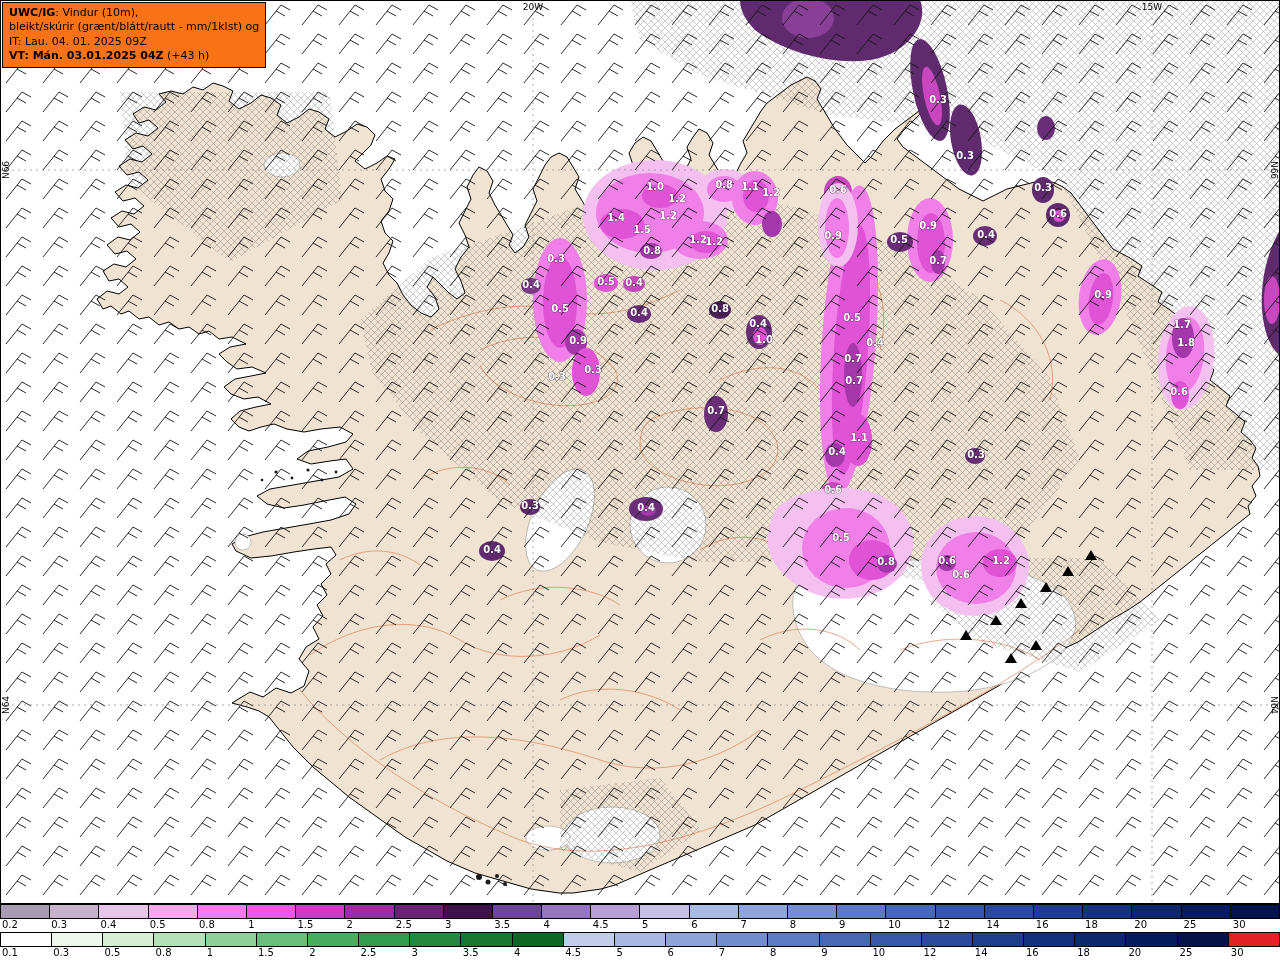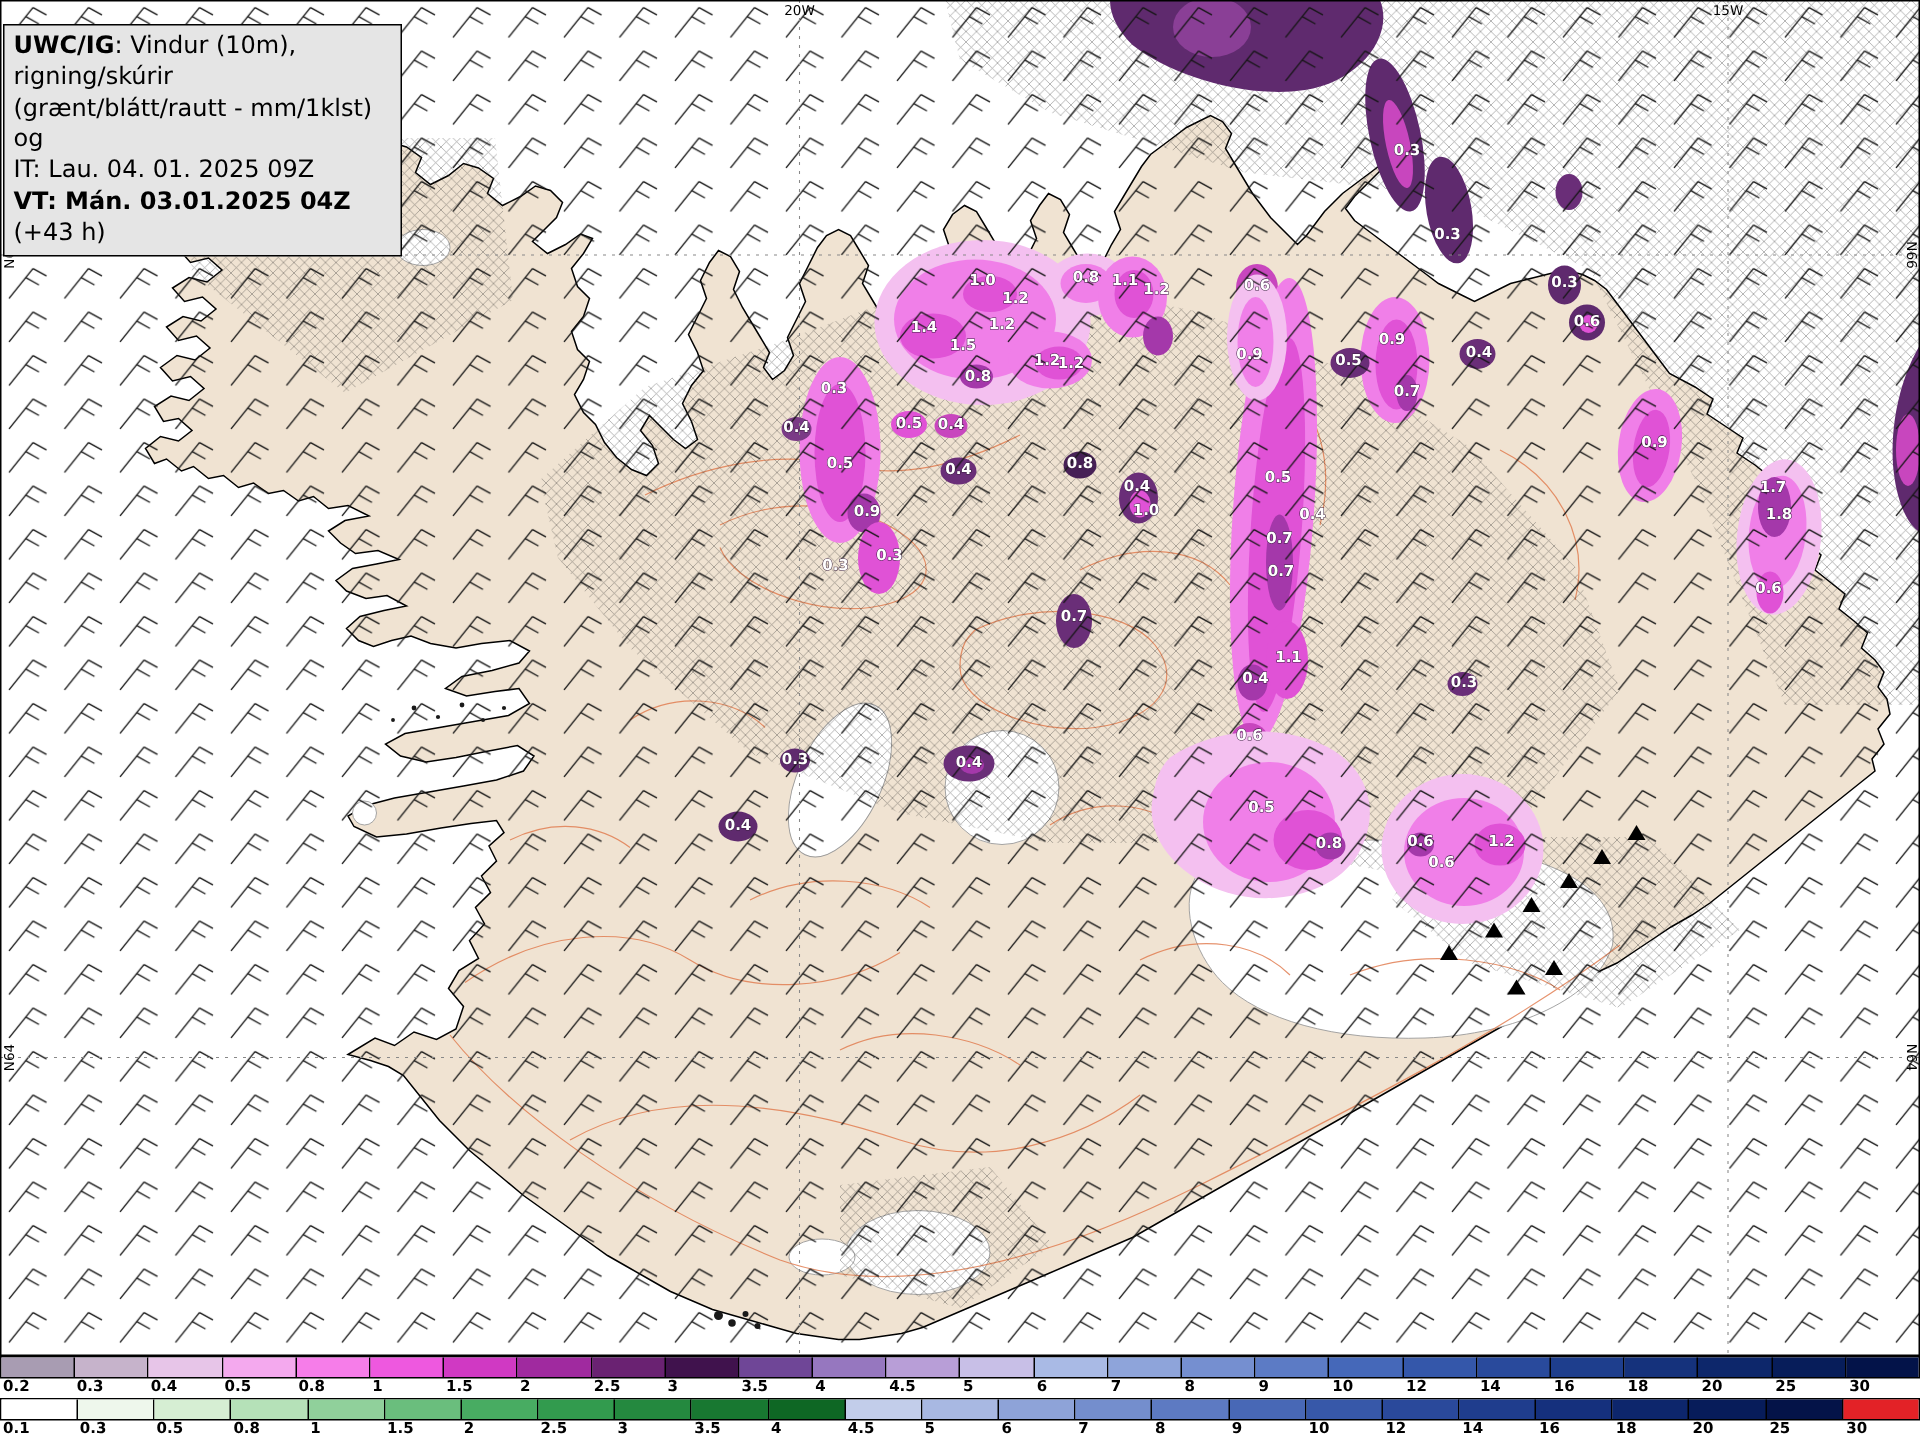--- a/index.html
+++ b/index.html
@@ -1,32 +1,32 @@
 <!DOCTYPE html>
 <html><head>
 <meta charset="utf-8">
 <style>
   html,body{margin:0;padding:0;background:#fff;width:1280px;height:960px;overflow:hidden;
     font-family:"DejaVu Sans",sans-serif;}
   .stage{position:relative;width:1280px;height:960px;}
   .map-area{position:relative;width:1280px;height:904px;background:#fff;}
   svg{display:block;}
-  .info-box{position:absolute;top:2px;left:2px;background:#e5e5e5;border:1px solid #000;
-    padding:3px 6px 4px 6px;font-size:16px;line-height:1.3;color:#000;max-width:252px;z-index:5;margin-top:14px;}
+  .info-box{position:absolute;top:2px;left:2px;background:#f97316;border:1px solid #000;
+    padding:3px 6px 4px 6px;font-size:11px;line-height:1.3;color:#000;max-width:252px;z-index:5;}
   .info-line b{font-weight:bold;}
   .gridline{stroke:#888;stroke-width:0.7;stroke-dasharray:2 4;fill:none;}
   .geo-label{font:9px "DejaVu Sans",sans-serif;fill:#000;}
   .precip-label{font:bold 10px "DejaVu Sans",sans-serif;fill:#fff;stroke:#3a2140;
     stroke-width:0.7px;paint-order:stroke;text-anchor:middle;}
   .colorbars{position:relative;width:1280px;height:56px;background:#fff;}
   .cbar-strip{display:flex;height:15px;border:1px solid #000;box-sizing:border-box;}
   .cbar-cell{flex:1;border-right:1px solid #000;}
   .cbar-cell:last-child{border-right:none;}
   .cbar-labels{position:relative;height:13px;font-size:10px;color:#000;}
-  .cbar-label{position:absolute;top:0;white-space:nowrap;font-weight:bold;}
+  .cbar-label{position:absolute;top:0;white-space:nowrap;}
 </style>
 </head>
 <body>
 
 <div class="stage">
   <div class="map-area">
     <svg width="1280" height="904" viewBox="0 0 1280 904">
       <defs>
         <pattern id="barbs" width="37" height="29" patternUnits="userSpaceOnUse">
           <g stroke="#141414" stroke-width="0.9" fill="none">
@@ -247,21 +247,21 @@
           <text x="1271" y="170" class="geo-label" text-anchor="middle" transform="rotate(90 1271 170)">N66</text>
           <text x="9" y="705" class="geo-label" text-anchor="middle" transform="rotate(-90 9 705)">N64</text>
           <text x="1271" y="705" class="geo-label" text-anchor="middle" transform="rotate(90 1271 705)">N64</text>
         </g>
 
       <rect x="0.5" y="0.5" width="1279" height="903" fill="none" stroke="#000" stroke-width="1"></rect>
     </svg>
 
     <div class="info-box">
       <div class="info-line"><b>UWC/IG</b><span>: Vindur (10m),</span></div>
-      <div class="info-line">rigning/skúrir (grænt/blátt/rautt - mm/1klst) og</div>
+      <div class="info-line">bleikt/skúrir (grænt/blátt/rautt - mm/1klst) og</div>
       <div class="info-line">IT: Lau. 04. 01. 2025 09Z</div>
       <div class="info-line"><b>VT: Mán. 03.01.2025 04Z</b><span> (+43 h)</span></div>
     </div>
   </div>
 
   <div class="colorbars" id="colorbars">
     <div class="bar">
       <div class="cbar-strip" id="cbar-strip-0">
           <div class="cbar-cell" style="background: rgb(168, 156, 178);"></div>
           <div class="cbar-cell" style="background: rgb(198, 179, 203);"></div>

